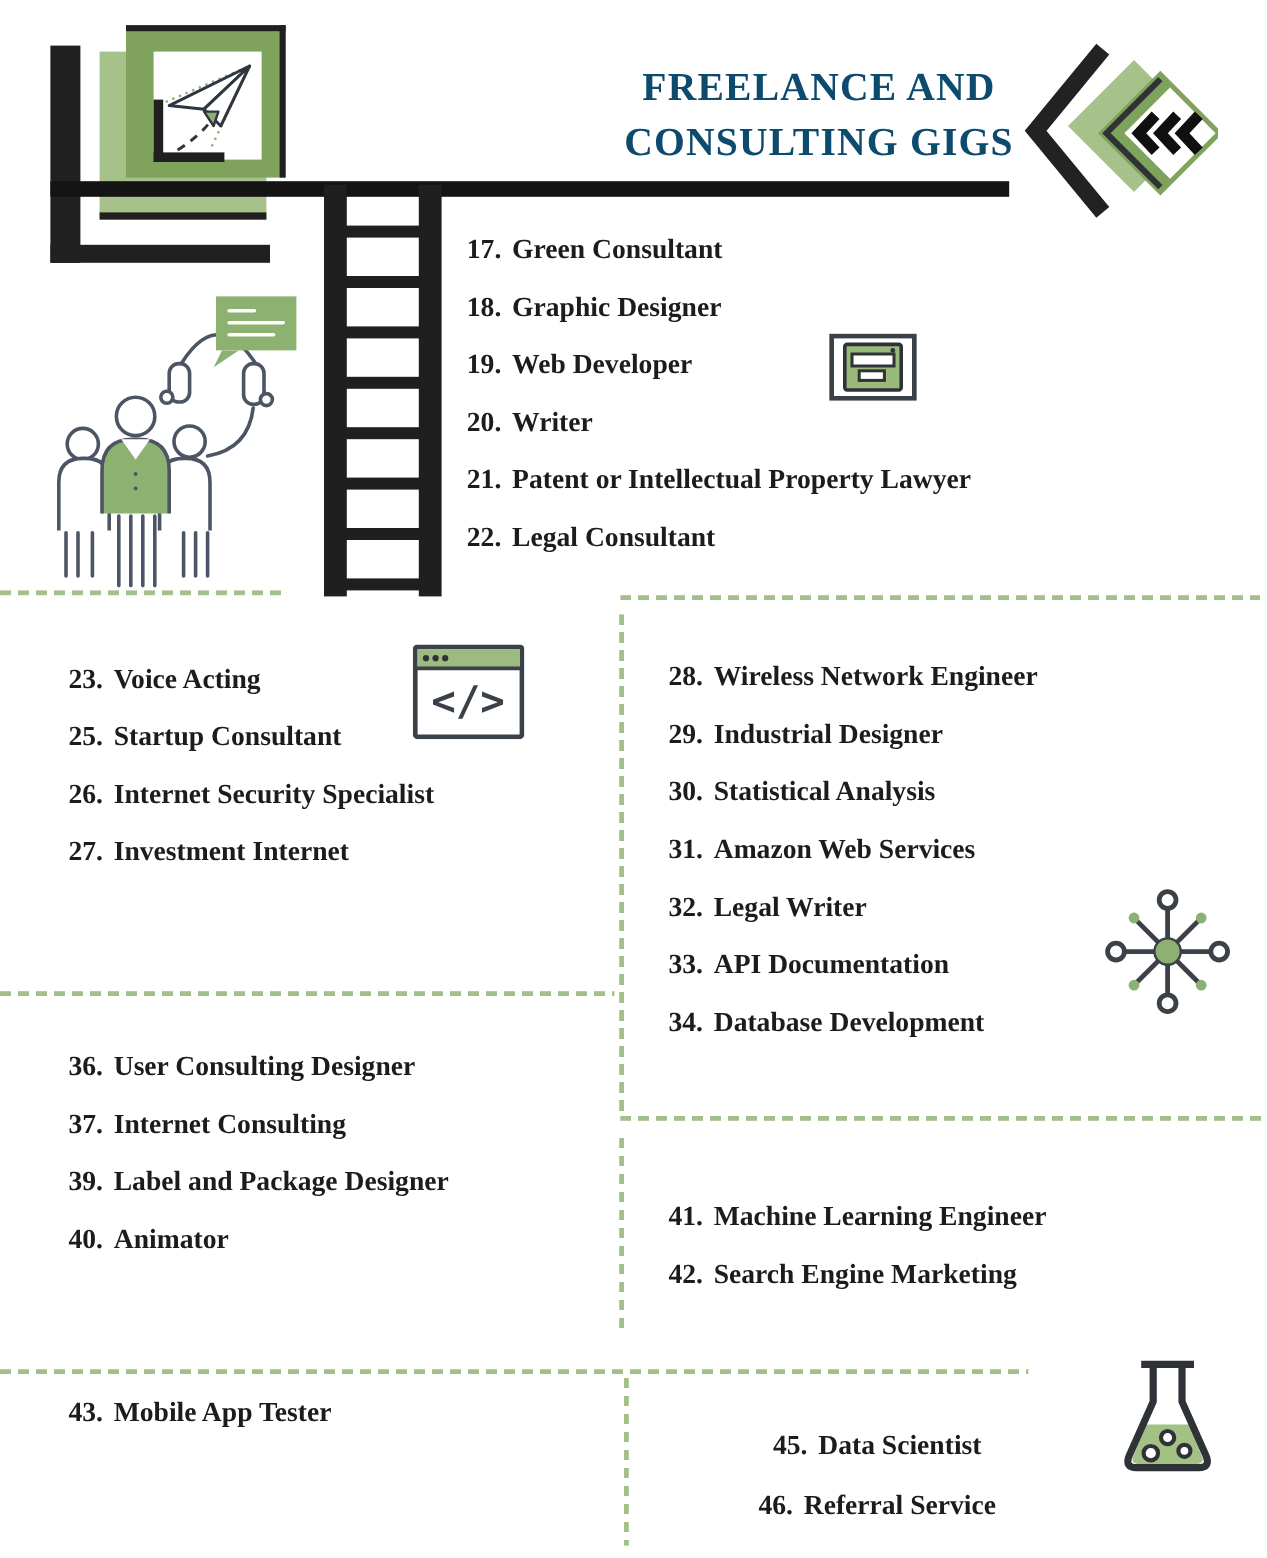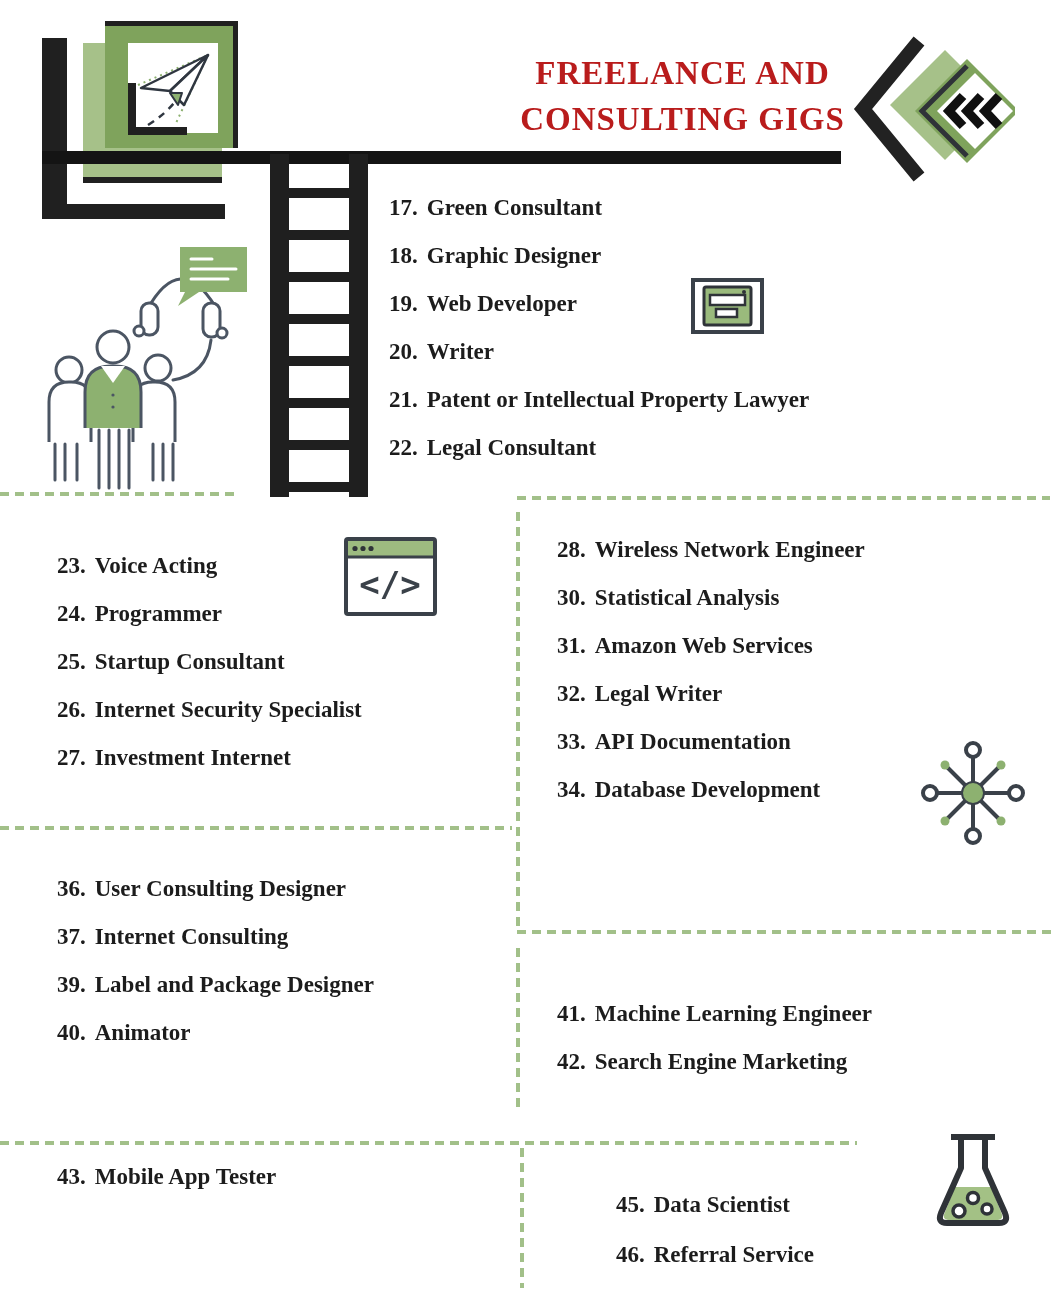--- a/index.html
+++ b/index.html
@@ -3,21 +3,21 @@
 <meta charset="utf-8">
 <style>
   html,body{margin:0;padding:0;background:#ffffff;}
   .canvas{position:relative;width:1056px;height:1298px;background:#ffffff;overflow:hidden;
           font-family:"Liberation Sans",sans-serif;color:#1c1c1c;}
   .abs{position:absolute;}
 
   
   .title{left:515px;top:50px;width:335px;text-align:center;
          font-family:"Liberation Serif",serif;font-weight:bold;font-size:33px;
-         line-height:46px;letter-spacing:1px;color:#b91c1c;}
+         line-height:46px;letter-spacing:1px;color:#0c4a6e;}
   
   .blk{background:#202020;}
   .rule{left:42px;top:151px;width:799px;height:13px;background:#141414;z-index:4;}
   .sq-light{left:83px;top:43px;width:139px;height:134px;background:#a6c189;
             border-bottom:6px solid #202020;z-index:1;}
   .sq-dark{left:105px;top:21px;width:133px;height:127px;background:#7fa35c;
            border-top:5px solid #202020;border-right:5px solid #202020;
            box-sizing:border-box;z-index:2;}
   .sq-white{left:128px;top:43px;width:90px;height:90px;background:#ffffff;z-index:3;}
   
@@ -201,28 +201,28 @@
     <div class="li"><span class="num">17.</span><span>Green Consultant</span></div>
     <div class="li"><span class="num">18.</span><span>Graphic Designer</span></div>
     <div class="li"><span class="num">19.</span><span>Web Developer</span></div>
     <div class="li"><span class="num">20.</span><span>Writer</span></div>
     <div class="li"><span class="num">21.</span><span>Patent or Intellectual Property Lawyer</span></div>
     <div class="li"><span class="num">22.</span><span>Legal Consultant</span></div>
   </div>
 
   <div class="list" style="left:57px;top:542px;">
     <div class="li"><span class="num">23.</span><span>Voice Acting</span></div>
-    <div class="li"><span class="num">24.</span><span>Programmer</span></div>
     <div class="li"><span class="num">25.</span><span>Startup Consultant</span></div>
     <div class="li"><span class="num">26.</span><span>Internet Security Specialist</span></div>
     <div class="li"><span class="num">27.</span><span>Investment Internet</span></div>
   </div>
 
-  <div class="list" style="left:557px;top:526px;">
+  <div class="list" style="left:557px;top:540px;">
     <div class="li"><span class="num">28.</span><span>Wireless Network Engineer</span></div>
+    <div class="li"><span class="num">29.</span><span>Industrial Designer</span></div>
     <div class="li"><span class="num">30.</span><span>Statistical Analysis</span></div>
     <div class="li"><span class="num">31.</span><span>Amazon Web Services</span></div>
     <div class="li"><span class="num">32.</span><span>Legal Writer</span></div>
     <div class="li"><span class="num">33.</span><span>API Documentation</span></div>
     <div class="li"><span class="num">34.</span><span>Database Development</span></div>
   </div>
 
   <div class="list" style="left:57px;top:865px;">
     <div class="li"><span class="num">36.</span><span>User Consulting Designer</span></div>
     <div class="li"><span class="num">37.</span><span>Internet Consulting</span></div>
@@ -232,18 +232,18 @@
 
   <div class="list" style="left:557px;top:990px;">
     <div class="li"><span class="num">41.</span><span>Machine Learning Engineer</span></div>
     <div class="li"><span class="num">42.</span><span>Search Engine Marketing</span></div>
   </div>
 
   <div class="list wide" style="left:57px;top:1152px;">
     <div class="li"><span class="num">43.</span><span>Mobile App Tester</span></div>
   </div>
 
-  <div class="list wide" style="left:616px;top:1180px;">
+  <div class="list wide" style="left:632px;top:1180px;text-align:center;">
     <div class="li"><span class="num">45.</span><span>Data Scientist</span></div>
     <div class="li"><span class="num">46.</span><span>Referral Service</span></div>
   </div>
 
 </div>
 
 </body></html>

